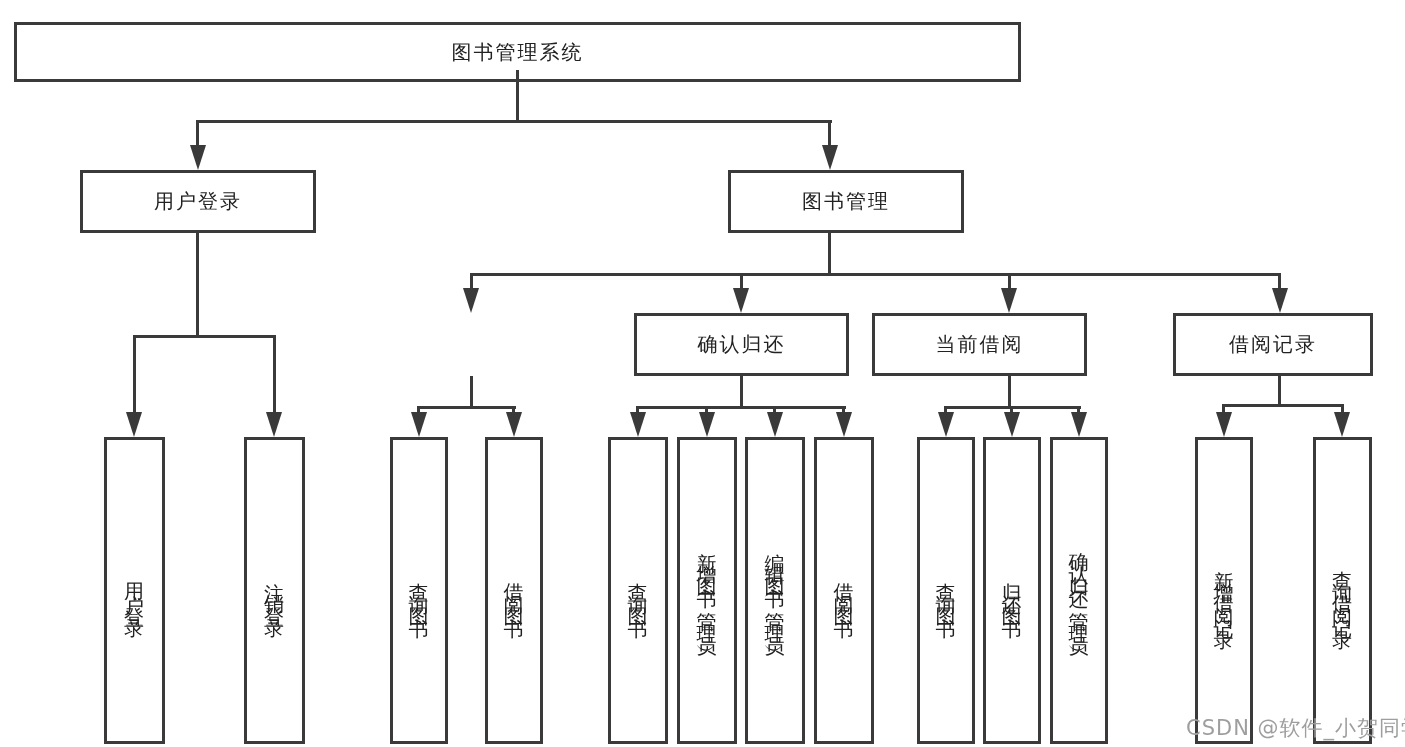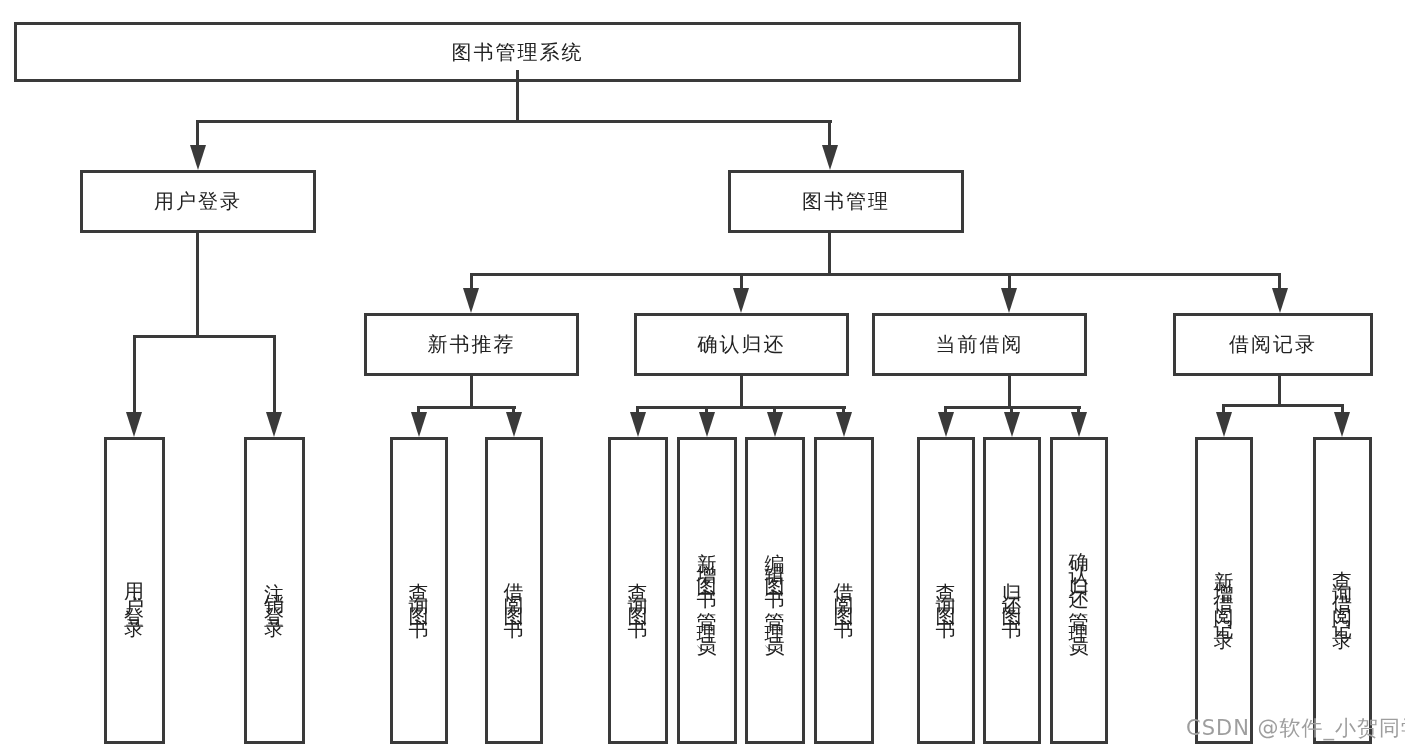--- a/index.html
+++ b/index.html
@@ -62,23 +62,20 @@
   <div class="h" style="left:470px; top:273px; width:811px;"></div>
   <div class="v" style="left:470px; top:273px; height:17px;"></div>
   <div class="a" style="left:463px; top:288px;"></div>
   <div class="v" style="left:740px; top:273px; height:17px;"></div>
   <div class="a" style="left:733px; top:288px;"></div>
   <div class="v" style="left:1008px; top:273px; height:17px;"></div>
   <div class="a" style="left:1001px; top:288px;"></div>
   <div class="v" style="left:1278px; top:273px; height:17px;"></div>
   <div class="a" style="left:1272px; top:288px;"></div>
 
-  <div class="box hbox" style="left:364px; top:313px; width:215px; height:63px;">
-    <span>新书推荐</span>
-  </div>
   <div class="box hbox" style="left:634px; top:313px; width:215px; height:63px;">
     <span>确认归还</span>
   </div>
   <div class="box hbox" style="left:872px; top:313px; width:215px; height:63px;">
     <span>当前借阅</span>
   </div>
   <div class="box hbox" style="left:1173px; top:313px; width:200px; height:63px;">
     <span>借阅记录</span>
   </div>
 

